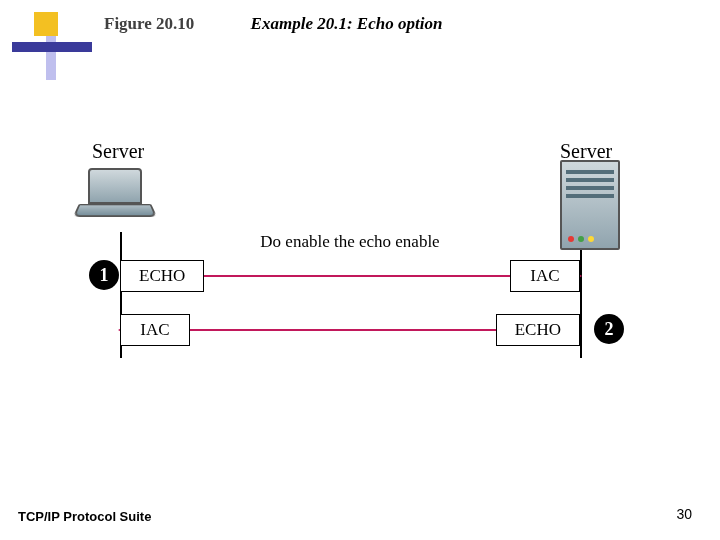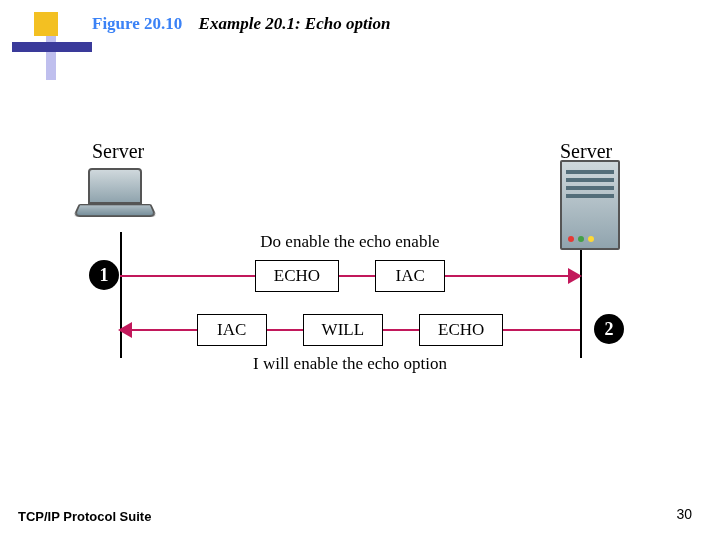--- a/index.html
+++ b/index.html
@@ -5,22 +5,22 @@
   * { margin: 0; padding: 0; box-sizing: border-box; }
   html, body { width: 720px; height: 540px; background: #fff; font-family: Georgia, 'Times New Roman', serif; position: relative; overflow: hidden; }
 
   
   .decor { position: absolute; top: 12px; left: 12px; width: 85px; height: 60px; }
   .decor .sq { position: absolute; top: 0; left: 22px; width: 24px; height: 24px; background: #f3c022; }
   .decor .hbar { position: absolute; top: 30px; left: 0; width: 80px; height: 10px; background: #3a3a9a; }
   .decor .vbar { position: absolute; top: 8px; left: 34px; width: 10px; height: 60px; background: #8a8ae0; opacity: .55; }
 
   .title { position: absolute; top: 14px; left: 92px; font-size: 17px; }
-  .title .fig { color: #3b82f6; font-weight: bold; margin-right: 12px; }
-  .title .sub { font-style: italic; font-weight: bold; }
+  .title .fig { color: #404040; font-weight: bold; margin-right: 12px; margin-left: 12px; }
+  .title .sub { font-style: italic; font-weight: bold; margin-left: 40px; }
 
   .stage { position: absolute; top: 120px; left: 60px; width: 600px; height: 280px; font-family: 'Times New Roman', serif; }
 
   .client-label { position: absolute; top: 20px; left: 32px; font-size: 20px; }
   .server-label { position: absolute; top: 20px; left: 500px; font-size: 20px; }
 
   
   .laptop { position: absolute; top: 48px; left: 10px; width: 90px; height: 60px; }
   .laptop .screen { position: absolute; top: 0; left: 18px; width: 54px; height: 36px; background: linear-gradient(#cfd8dc,#90a4ae); border: 2px solid #555; border-radius: 4px 4px 0 0; }
   .laptop .base { position: absolute; top: 34px; left: 6px; width: 78px; height: 16px; background: linear-gradient(#b0bec5,#78909c); border: 2px solid #555; border-radius: 2px 2px 6px 6px; transform: perspective(60px) rotateX(35deg); }
@@ -43,21 +43,21 @@
 
   .row { position: absolute; left: 60px; width: 460px; height: 36px; }
   .row.r1 { top: 138px; }
   .row.r2 { top: 192px; }
 
   .arrowline { position: absolute; top: 17px; left: 0; width: 100%; height: 2px; background: #c2185b; }
   .arrowhead { position: absolute; top: 10px; width: 0; height: 0; border-top: 8px solid transparent; border-bottom: 8px solid transparent; }
   .arrowhead.right { right: -2px; border-left: 14px solid #c2185b; }
   .arrowhead.left { left: -2px; border-right: 14px solid #c2185b; }
 
-  .boxes { position: absolute; top: 2px; left: 0; width: 100%; display: flex; justify-content: center; gap: 36px; }
+  .boxes { position: absolute; top: 2px; left: 0; width: 100%; display: flex; justify-content: space-between; gap: 2px; }
   .cell { background: #fff; border: 1.5px solid #000; padding: 5px 18px; font-size: 17px; min-width: 70px; text-align: center; }
 
   .step { position: absolute; width: 30px; height: 30px; background: #000; color: #fff; border-radius: 50%; display: flex; align-items: center; justify-content: center; font-size: 18px; font-weight: bold; font-family: 'Times New Roman', serif; }
   .step.one { top: 140px; left: 29px; }
   .step.two { top: 194px; left: 534px; }
 
   .footer-left { position: absolute; bottom: 16px; left: 18px; font-family: Tahoma, Verdana, sans-serif; font-size: 13px; font-weight: bold; }
   .footer-right { position: absolute; bottom: 18px; right: 28px; font-family: Tahoma, sans-serif; font-size: 14px; }
 </style>
 </head>
@@ -103,25 +103,23 @@
       <div class="cell">ECHO</div>
       <div class="cell">IAC</div>
     </div>
   </div>
 
   <div class="row r2">
     <div class="arrowline"></div>
     <div class="arrowhead left"></div>
     <div class="boxes">
       <div class="cell">IAC</div>
-      <div class="cell">WILL</div>
       <div class="cell">ECHO</div>
     </div>
   </div>
 
-  <div class="msg bot">I will enable the echo option</div>
 
   <div class="step one">1</div>
   <div class="step two">2</div>
 </div>
 
 <div class="footer-left">TCP/IP Protocol Suite</div>
 <div class="footer-right">30</div>
 
 </body></html>

